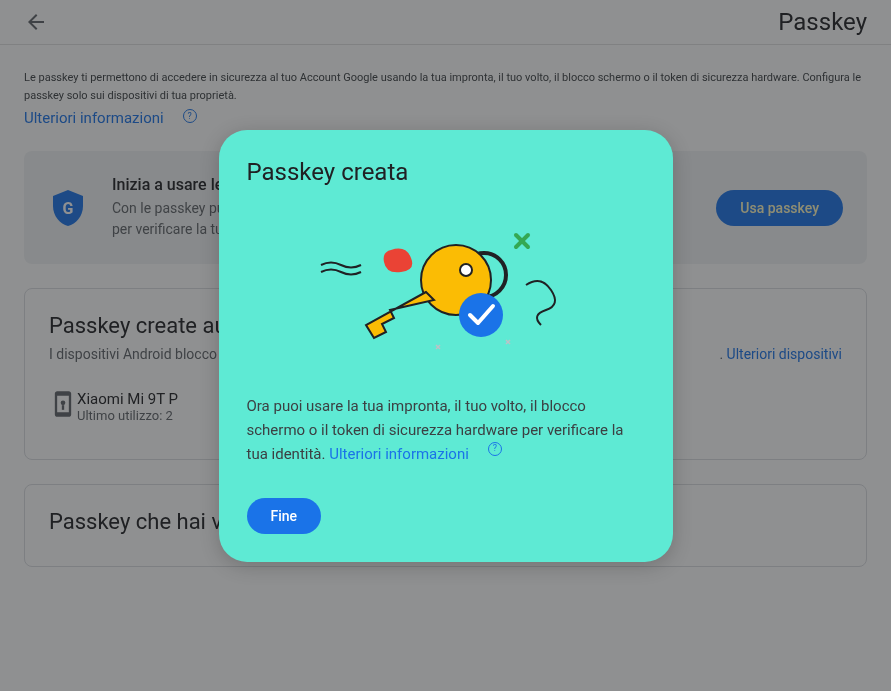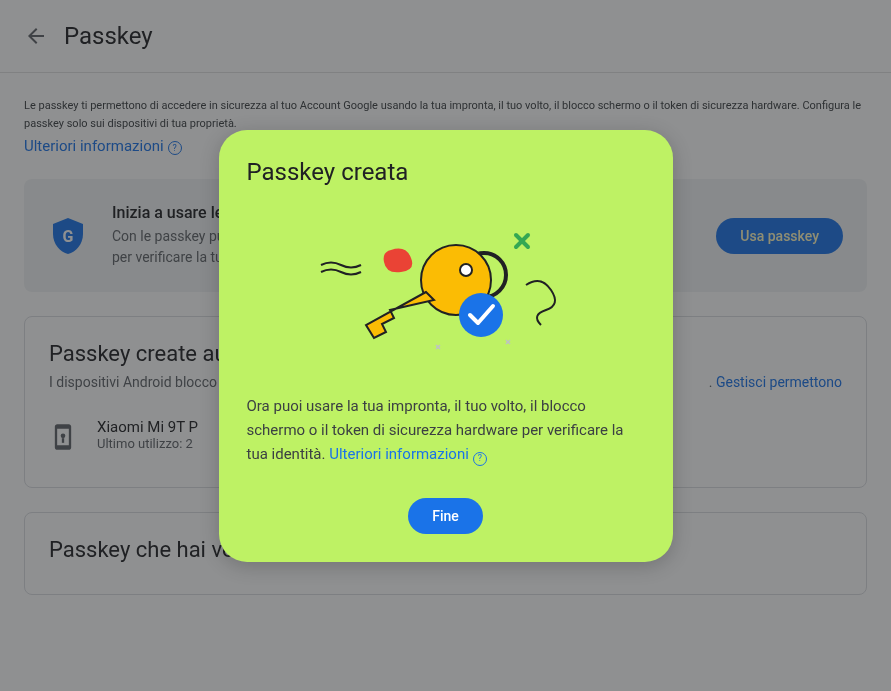--- a/index.html
+++ b/index.html
@@ -11,23 +11,24 @@
     body {
       background: #fff;
       width: 891px;
       height: 691px;
       overflow: hidden;
       position: relative;
     }
     .header {
       display: flex;
       align-items: center;
-      padding: 22px 24px;
+      padding: 8px 24px;
       border-bottom: 1px solid #e0e0e0;
       gap: 16px;
+      justify-content: space-between;
     }
     .back-arrow {
       width: 24px;
       height: 24px;
       cursor: pointer;
       display: flex;
       align-items: center;
       justify-content: center;
       color: #5f6368;
     }
@@ -43,22 +44,22 @@
       font-size: 11px;
       color: #3c4043;
       line-height: 1.6;
       margin-bottom: 4px;
     }
     .learn-more-link {
       color: #1a73e8;
       font-size: 15px;
       cursor: pointer;
       display: inline-flex;
-      align-items: flex-end;
-      gap: 4px;
+      align-items: flex-start;
+      gap: 19px;
     }
     .help-circle {
       width: 14px;
       height: 14px;
       border: 1.5px solid #1a73e8;
       border-radius: 50%;
       display: inline-flex;
       align-items: center;
       justify-content: center;
       font-size: 9px;
@@ -118,22 +119,21 @@
       font-size: 14px;
       color: #5f6368;
       margin-bottom: 16px;
     }
     .manage-link {
       color: #1a73e8;
       cursor: pointer;
     }
     .device-row {
       display: flex;
-      align-items: flex-end;
-      gap: 20px;
+      align-items: flex-start;
       padding: 12px 0;
     }
     .device-icon {
       width: 28px;
       height: 28px;
       color: #5f6368;
     }
     .device-info {
       flex: 1;
     }
@@ -149,21 +149,21 @@
       position: absolute;
       inset: 0;
       background: rgba(32, 33, 36, 0.5);
       z-index: 10;
     }
     .modal {
       position: absolute;
       top: 50%;
       left: 50%;
       transform: translate(-50%, -50%);
-      background: #bef264;
+      background: #5eead4;
       border-radius: 28px;
       width: 454px;
       padding: 28px;
       z-index: 20;
       box-shadow: 0 4px 20px rgba(0,0,0,0.2);
     }
     .modal-title {
       font-size: 24px;
       font-weight: 400;
       color: #202124;
@@ -178,21 +178,21 @@
       position: relative;
     }
     .modal-text {
       font-size: 15px;
       color: #3c4043;
       line-height: 1.6;
       margin-bottom: 32px;
     }
     .modal-actions {
       display: flex;
-      justify-content: center;
+      justify-content: flex-start;
     }
     .fine-btn {
       background: #1a73e8;
       color: #fff;
       border: none;
       border-radius: 20px;
       padding: 10px 24px;
       font-size: 14px;
       font-weight: 500;
       cursor: pointer;
@@ -231,21 +231,21 @@
     </div>
     <button class="use-passkey-btn">Usa passkey</button>
   </div>
 
   <div class="section-card">
     <h2 class="section-title">Passkey create au</h2>
     <div class="section-subtitle">
       <span>I dispositivi Android blocco</span>
       <span style="float:right">
         <span>.</span>
-        <a class="manage-link">Gestisci permettono</a>
+        <a class="manage-link">Ulteriori dispositivi</a>
       </span>
     </div>
 
     <div class="device-row">
       <div class="device-icon">
         <svg viewBox="0 0 24 24" width="28" height="28" fill="currentColor">
             <path d="M17 1H7c-1.1 0-2 .9-2 2v18c0 1.1.9 2 2 2h10c1.1 0 2-.9 2-2V3c0-1.1-.9-2-2-2zm0 18H7V5h10v14z"></path>
             <circle cx="12" cy="11" r="2"></circle>
             <path d="M11 13h2v4h-2z"></path>
           </svg>

